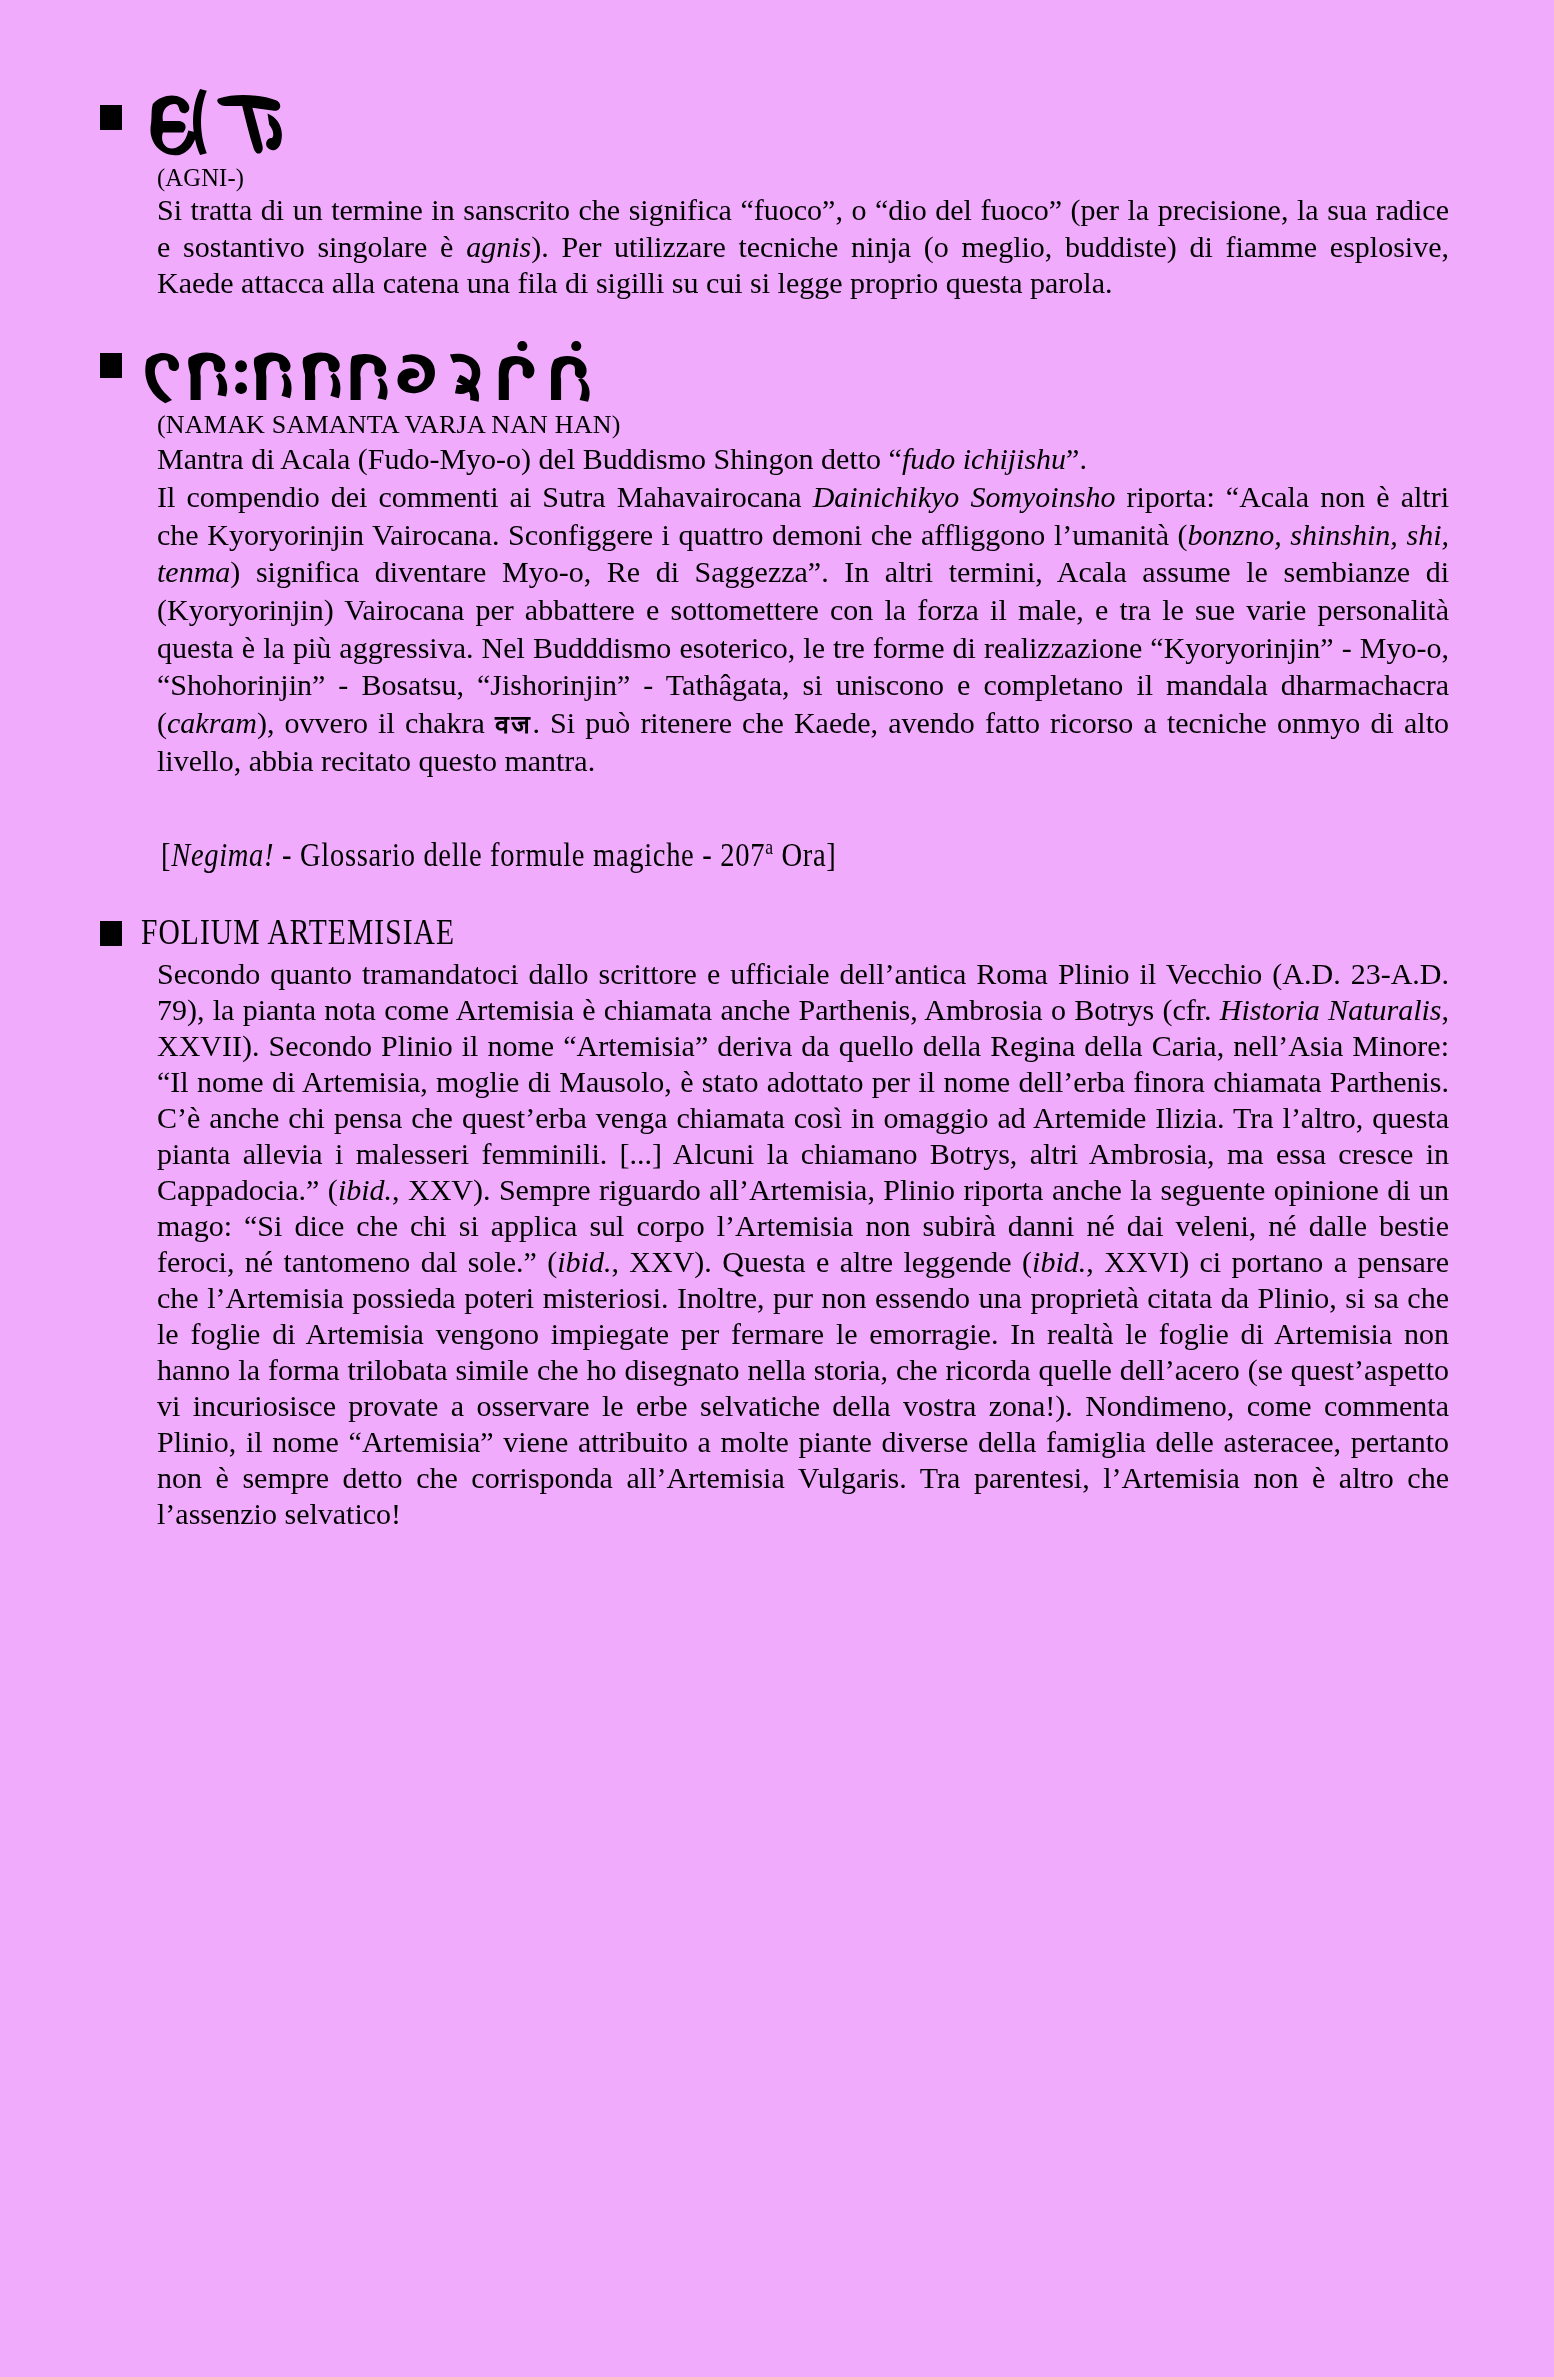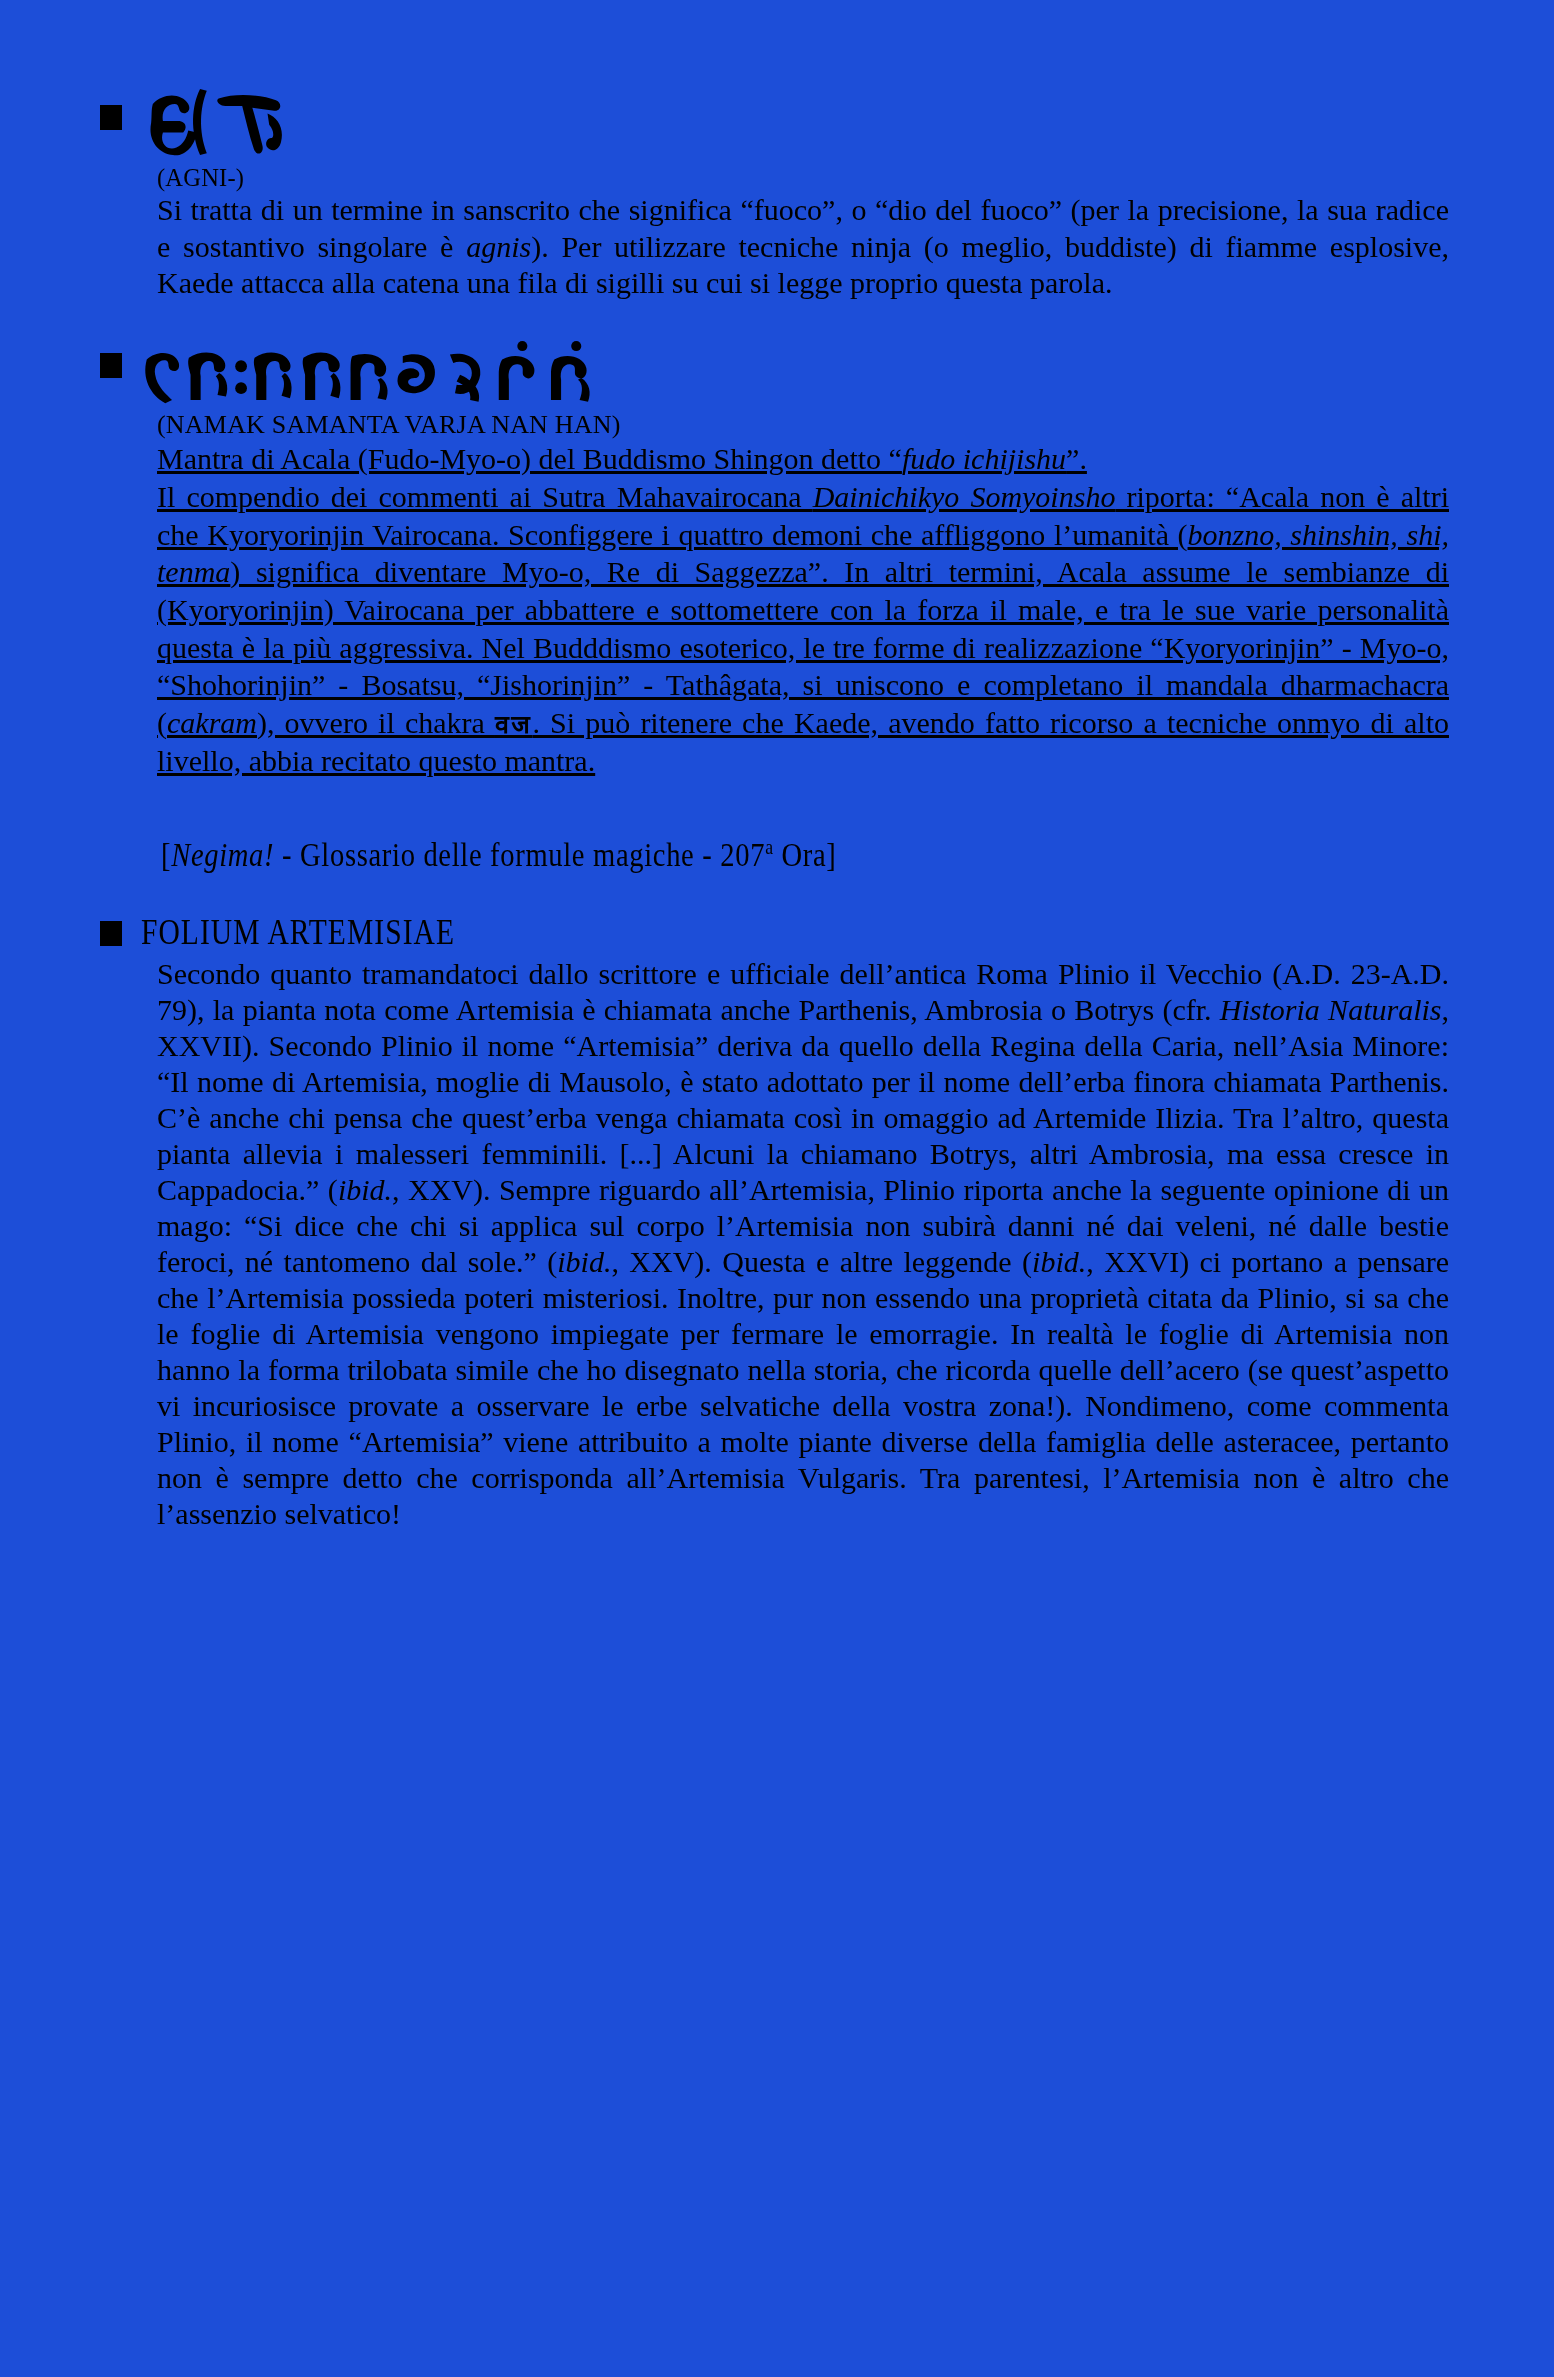--- a/index.html
+++ b/index.html
@@ -15,21 +15,21 @@
     position: relative;
     overflow: hidden;
   }
 
   .page {
     position: absolute;
     left: 0;
     top: 0;
     width: 1554px;
     height: 2377px;
-    background: #1d4ed8;
+    background: #f0abfc;
   }
 
   .content {
     position: absolute;
     left: 100px;
     top: 93px;
     width: 1351px;
   }
 
   
@@ -110,21 +110,21 @@
   }
   .para i { font-style: italic; }
   .para .sd {
     font-family: "DejaVu Sans", sans-serif;
     font-weight: 700;
     font-size: 25px;
     letter-spacing: 2.5px;
   }
 
   .para.tight { line-height: 1.20; }
-  .para.loose { line-height: 1.255; text-decoration: underline; }
+  .para.loose { line-height: 1.255; }
   .gap-md { height: 35px; }
   .gap-lg { height: 47px; }
 
   .heading-row {
     display: flex;
     align-items: center;
     margin: 0 0 3.4px 0;
   }
   .heading-row .bullet { margin-top: 0; }
 

